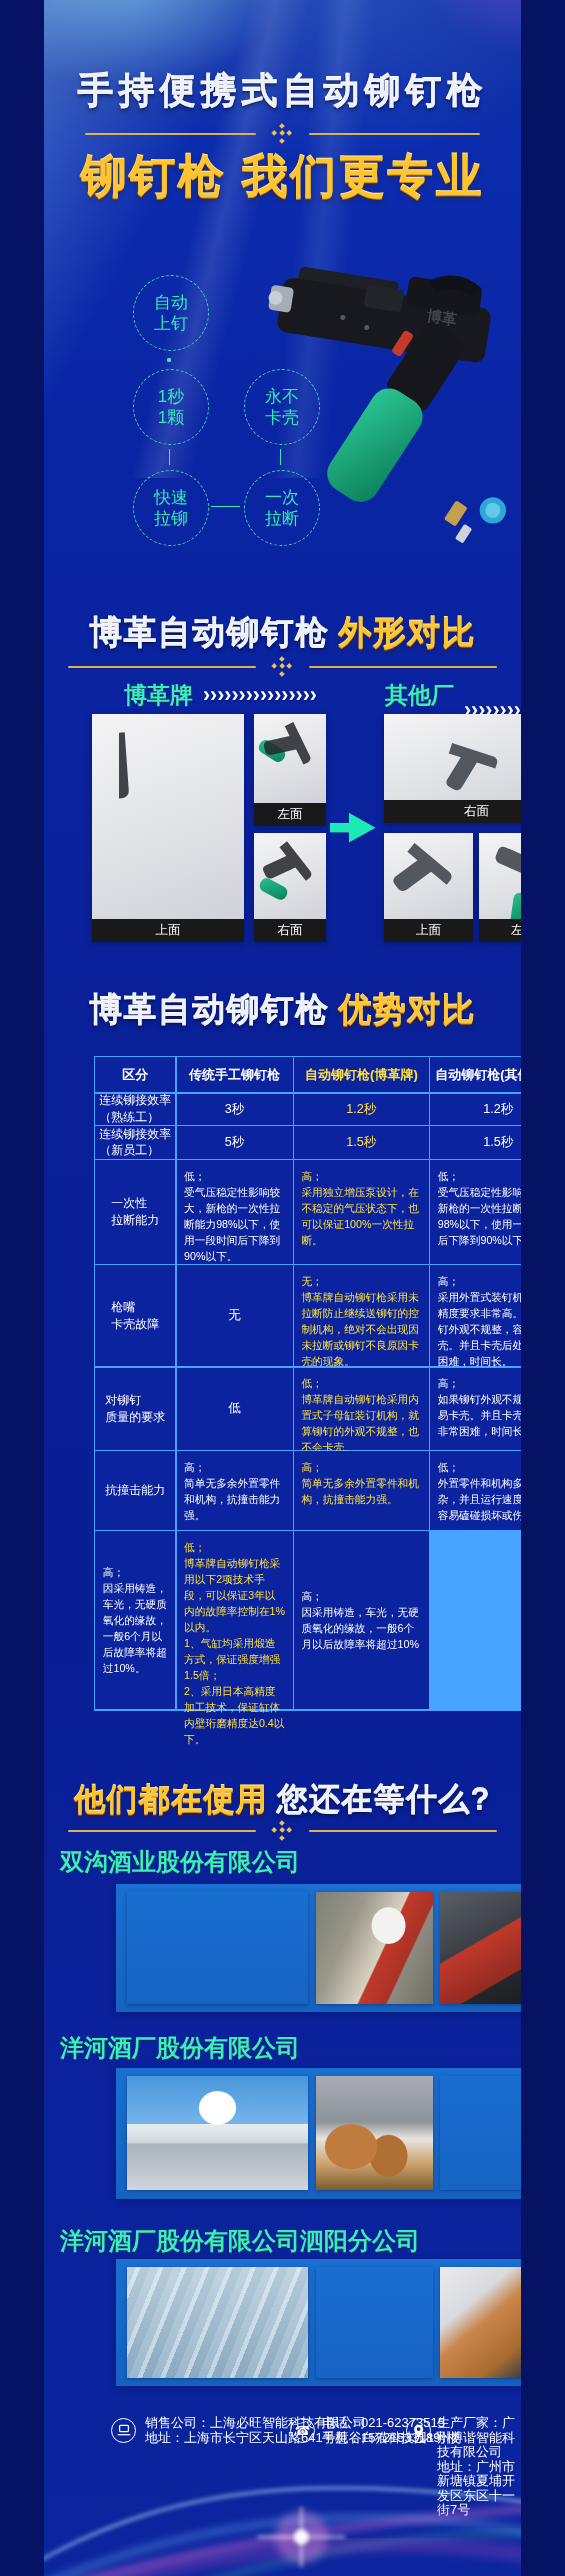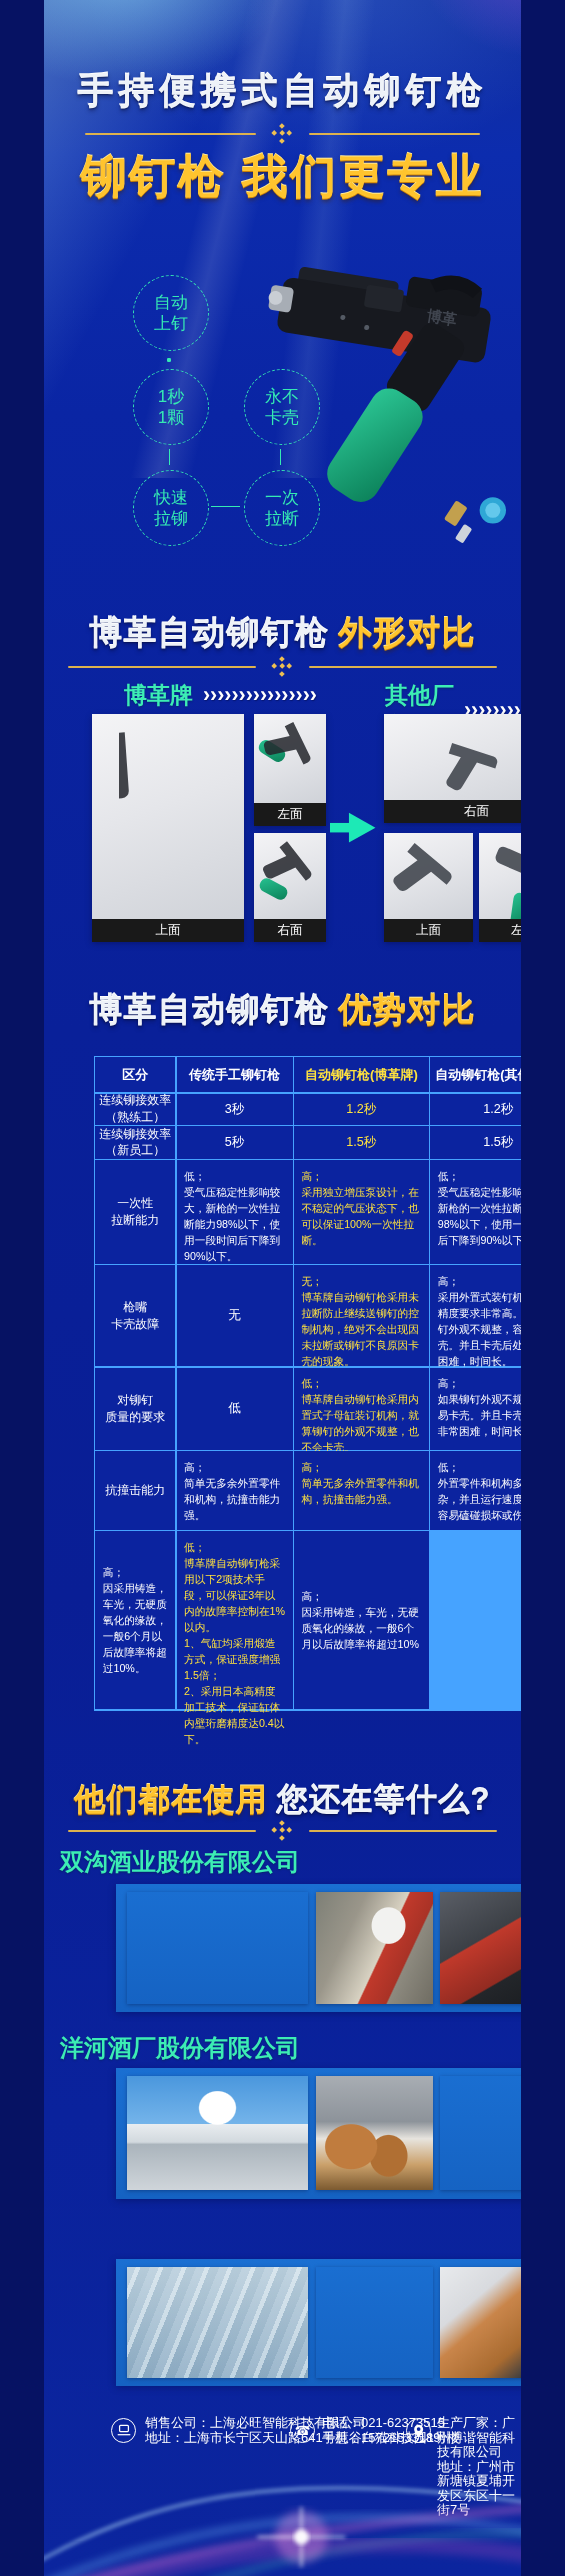--- a/index.html
+++ b/index.html
@@ -59,21 +59,21 @@
   .sil{position:absolute;fill:#24262c;opacity:.85;}
   .grip-hint{position:absolute;background:linear-gradient(135deg,#27c291,#0b7f58);border-radius:6.3px;}
   .arrow-svg{position:absolute;}
 
   
   .adv-table{position:absolute;left:50px;top:1056px;width:472px;box-sizing:border-box;
     background:#46a3ff;padding:1.3px;display:grid;gap:1.3px;
     grid-template-columns:80px 116px 135px 136px;
     grid-template-rows:35px 31px 33px 104px 101px 82px 79px 178px;}
   .cell{background:#0b239f;color:#fff;display:flex;align-items:center;justify-content:center;
-    text-align:center;font-size:12.6px;white-space:pre-line;}
+    font-size:12.6px;white-space:pre-line;}
   .cell.th{font-size:13px;font-weight:700;}
   .cell.long{display:block;text-align:left;font-size:10.7px;line-height:1.5;padding:7.5px 7.5px;box-sizing:border-box;}
   .cell.vc{display:flex;align-items:center;text-align:left;font-size:10.7px;line-height:1.5;padding:0 7.5px;}
   .cell.lbl{font-size:12px;line-height:1.4;}
   .yellow{color:#ffe23e;}
 
   
   .company{position:absolute;left:16px;width:100%;text-align:left;font-size:24px;font-weight:900;}
   .panel{position:absolute;left:72px;width:465px;background:linear-gradient(180deg,#1a6fd2,#1562c2);box-shadow:0 1.9px 7.5px rgba(0,10,60,.4);}
   .panel .pimg{position:absolute;top:7.5px;box-shadow:0 1.3px 3.8px rgba(0,10,50,.35);}
@@ -370,20 +370,21 @@
     <div class="pimg ph-redbox" style="left:324px;width:129px;height:112px"></div>
   </div>
 
   <div class="company teal" style="top:2032px">洋河酒厂股份有限公司</div>
   <div class="panel" style="top:2068px;height:131px">
     <div class="pimg ph-gate" style="left:11.3px;width:181px;height:114px"></div>
     <div class="pimg ph-pack" style="left:200px;width:117px;height:114px"></div>
     <div class="pimg ph-copper" style="left:324px;width:129px;height:114px"></div>
   </div>
 
+  <div class="company teal" style="top:2225px">洋河酒厂股份有限公司泗阳分公司</div>
   <div class="panel" style="top:2259px;height:127px">
     <div class="pimg ph-aerial" style="left:11.3px;width:181px;height:111px"></div>
     <div class="pimg ph-monitor" style="left:200px;width:117px;height:111px"></div>
     <div class="pimg ph-hands" style="left:324px;width:129px;height:111px"></div>
   </div>
 
   <div class="ficon" style="left:67px;top:2418px">
     <svg width="14" height="12.6" viewBox="0 0 22 20">
         <rect x="4" y="2" width="14" height="10" rx="1.5" fill="none" stroke="#fff" stroke-width="2"></rect>
         <path d="M1 17h20" stroke="#fff" stroke-width="2"></path>

